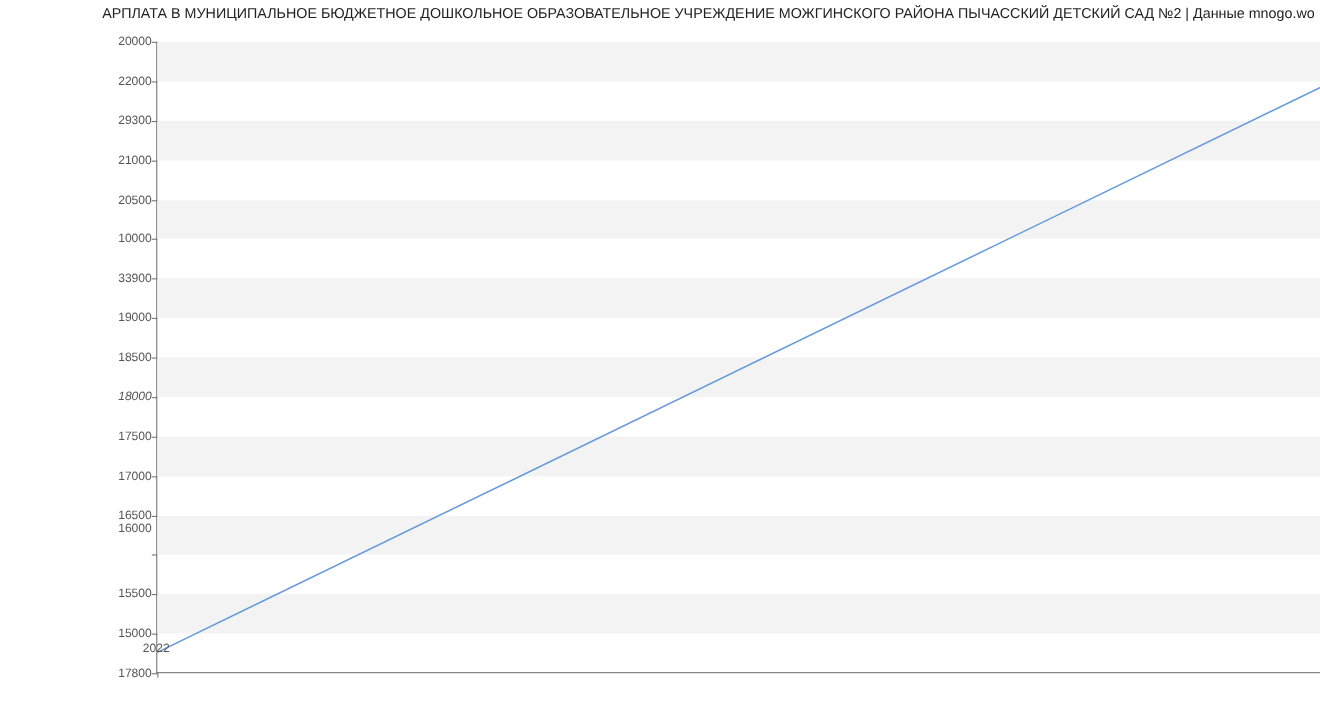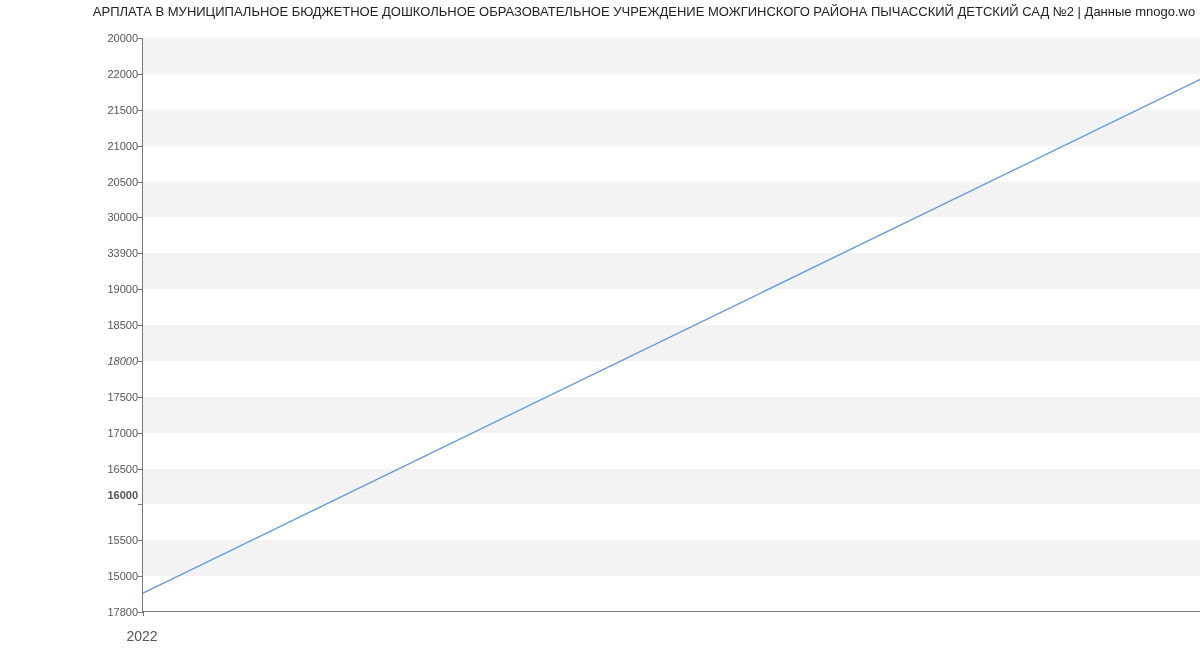--- a/index.html
+++ b/index.html
@@ -49,22 +49,22 @@
     position: absolute;
     right: 1106px;
     width: 50px;
     text-align: right;
     font-size: 11px;
     color: #555;
     transform: translateY(-50%);
   }
   .x-tick {
     position: absolute;
-    top: 628px;
-    font-size: 14px;
+    top: 584px;
+    font-size: 11px;
     color: #555;
     transform: translateX(-50%);
   }
   .tick-mark-y {
     position: absolute;
     left: -5px;
     width: 5px;
     height: 1px;
     background: #777;
   }
@@ -121,29 +121,29 @@
       <div class="tick-mark-y" style="top: 71.75px;"></div>
       <div class="tick-mark-y" style="top: 35.875px;"></div>
       <div class="tick-mark-y" style="top: 0px;"></div>
       <div class="tick-mark-x" style="left: 0px;"></div>
       <div class="tick-mark-x" style="left: 1092px;"></div>
     </div>
 
 <div class="y-tick" style="top: 612px;">17800</div>
     <div class="y-tick" style="top: 576.125px;">15000</div>
     <div class="y-tick" style="top: 540.25px;">15500</div>
-    <div class="y-tick" style="top: 495px; font-weight: bold;">16000</div>
+    <div class="y-tick" style="top: 481px;">16000</div>
     <div class="y-tick" style="top: 468.5px;">16500</div>
     <div class="y-tick" style="top: 432.625px; text-align: right;">17000</div>
     <div class="y-tick" style="top: 396.75px;">17500</div>
     <div class="y-tick" style="top: 360.875px; font-style: italic;">18000</div>
     <div class="y-tick" style="top: 325px;">18500</div>
     <div class="y-tick" style="top: 289.125px;">19000</div>
     <div class="y-tick" style="top: 253.25px;">33900</div>
-    <div class="y-tick" style="top: 217.375px;">30000</div>
+    <div class="y-tick" style="top: 217.375px;">10000</div>
     <div class="y-tick" style="top: 181.5px;">20500</div>
     <div class="y-tick" style="top: 145.625px;">21000</div>
-    <div class="y-tick" style="top: 109.75px;">21500</div>
+    <div class="y-tick" style="top: 109.75px;">29300</div>
     <div class="y-tick" style="top: 73.875px;">22000</div>
     <div class="y-tick" style="top: 38px;">20000</div>
     <div class="x-tick" style="left: 98px;">2022</div>
     <div class="x-tick" style="left: 1190px;">2024</div>
   </div>
 
 </body></html>

